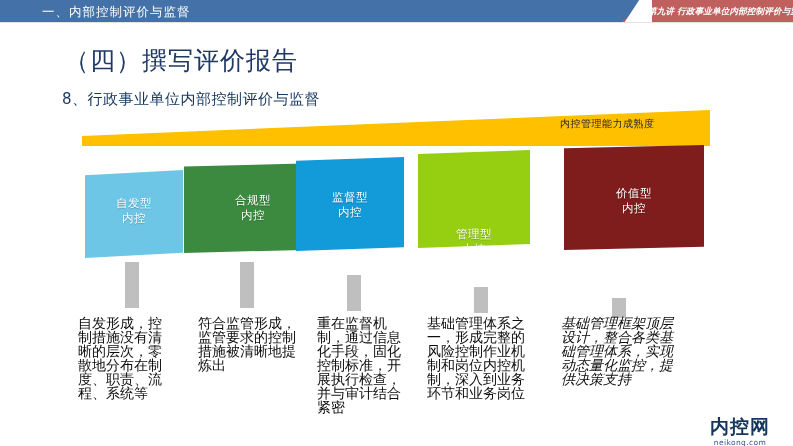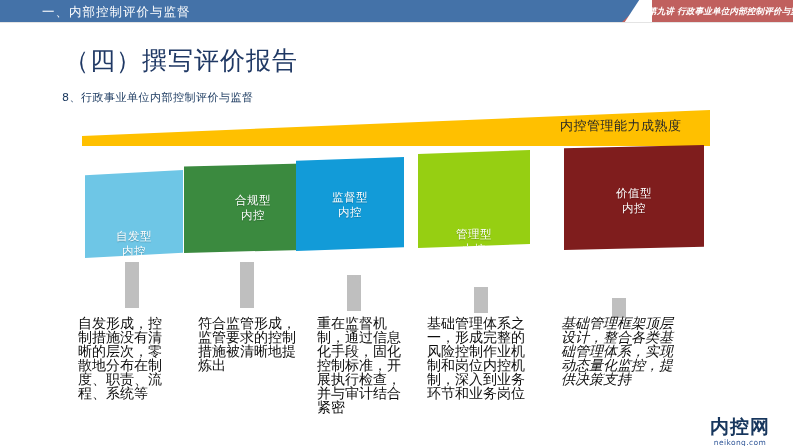--- a/index.html
+++ b/index.html
@@ -41,49 +41,49 @@
   }
   .hdr-rule{position:absolute;left:0;top:22px;width:793px;height:1px;background:#e4e4e4;}
 
   
   .title-main{
     position:absolute;left:64px;top:44px;
     font-size:25px;color:#1f3864;letter-spacing:1px;white-space:nowrap;
   }
   .title-sub{
     position:absolute;left:62px;top:90px;
-    font-size:11px;color:#17365d;letter-spacing:.5px;white-space:nowrap;
+    font-size:15px;color:#17365d;letter-spacing:.5px;white-space:nowrap;
   }
 
   
   .wedge{
     position:absolute;left:82px;top:110px;width:628px;height:36px;
     background:#ffc000;
     clip-path:polygon(0 72%, 100% 0, 100% 100%, 0 100%);
   }
   .wedge-label{
     position:absolute;left:560px;top:117px;
-    color:#262626;font-size:13px;letter-spacing:.5px;white-space:nowrap;
+    color:#262626;font-size:10px;letter-spacing:.5px;white-space:nowrap;
   }
 
   
   .blocks{position:absolute;left:0;top:0;width:793px;height:446px;}
   .blk{position:absolute;color:#fff;}
   .blk .lbl{
     position:absolute;left:0;right:0;
     text-align:center;font-size:11.5px;line-height:15px;
     letter-spacing:.5px;
     text-shadow:0 1px 1px rgba(0,0,0,.25);
   }
 
   
   .blk1{left:85px;top:170px;width:98px;height:88px;
     background:#6ec6e6;
     clip-path:polygon(0 6%,100% 0,100% 94%,0 100%);}
-  .blk1 .lbl{top:26px;margin-top:33px;}
+  .blk1 .lbl{top:26px;}
   
   .blk2{left:184px;top:163px;width:98px;height:90px;
     background:#3b8a3f;
     clip-path:polygon(0 4%,100% 0,100% 96%,0 100%);padding-left:40px;}
   .blk2 .lbl{top:30px;}
   
   .blk3{left:296px;top:157px;width:108px;height:94px;
     background:#129bd8;
     clip-path:polygon(0 4%,100% 0,100% 96%,0 100%);}
   .blk3 .lbl{top:33px;}

